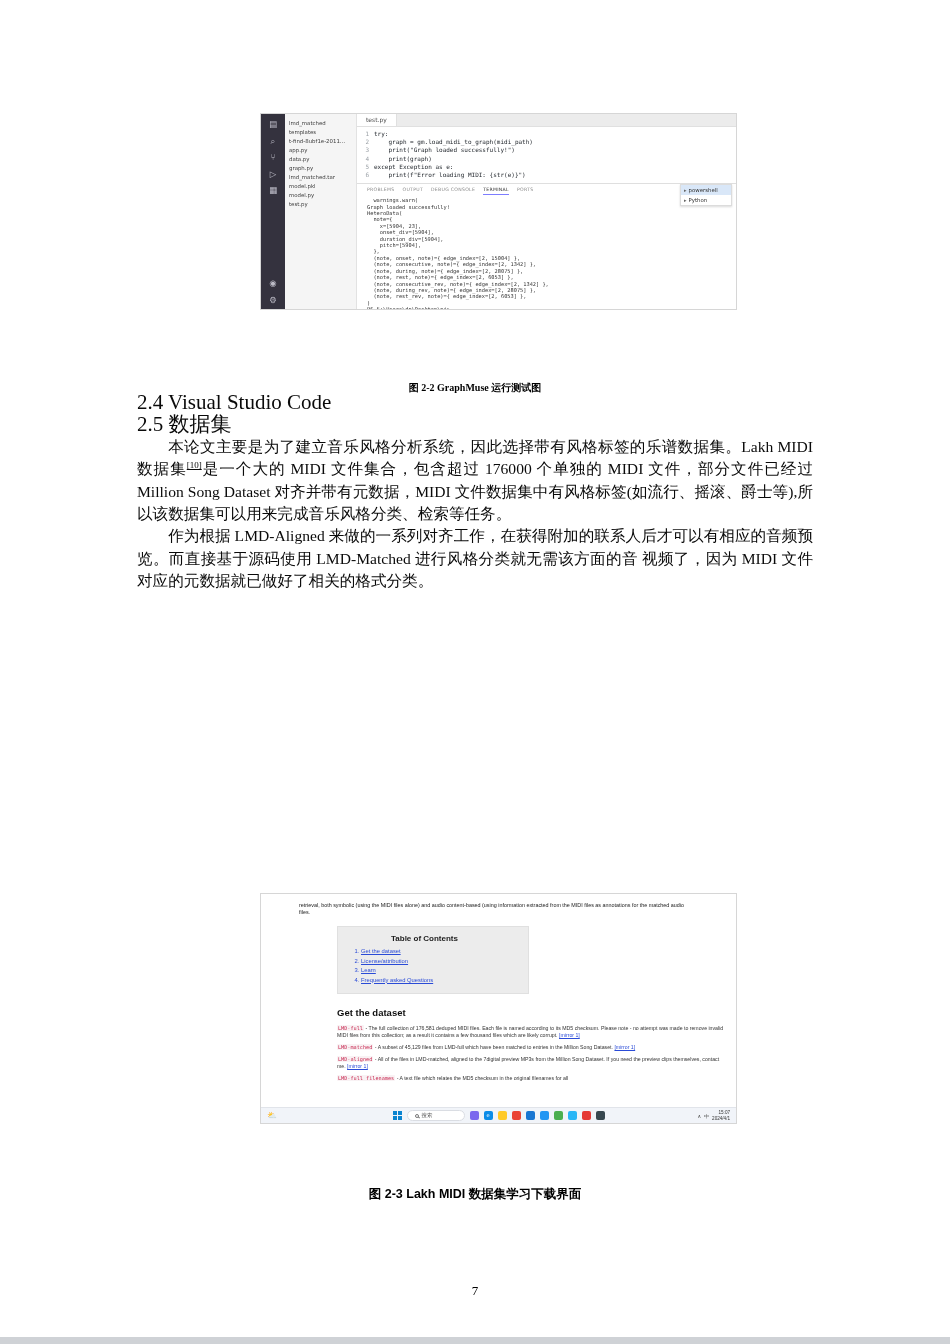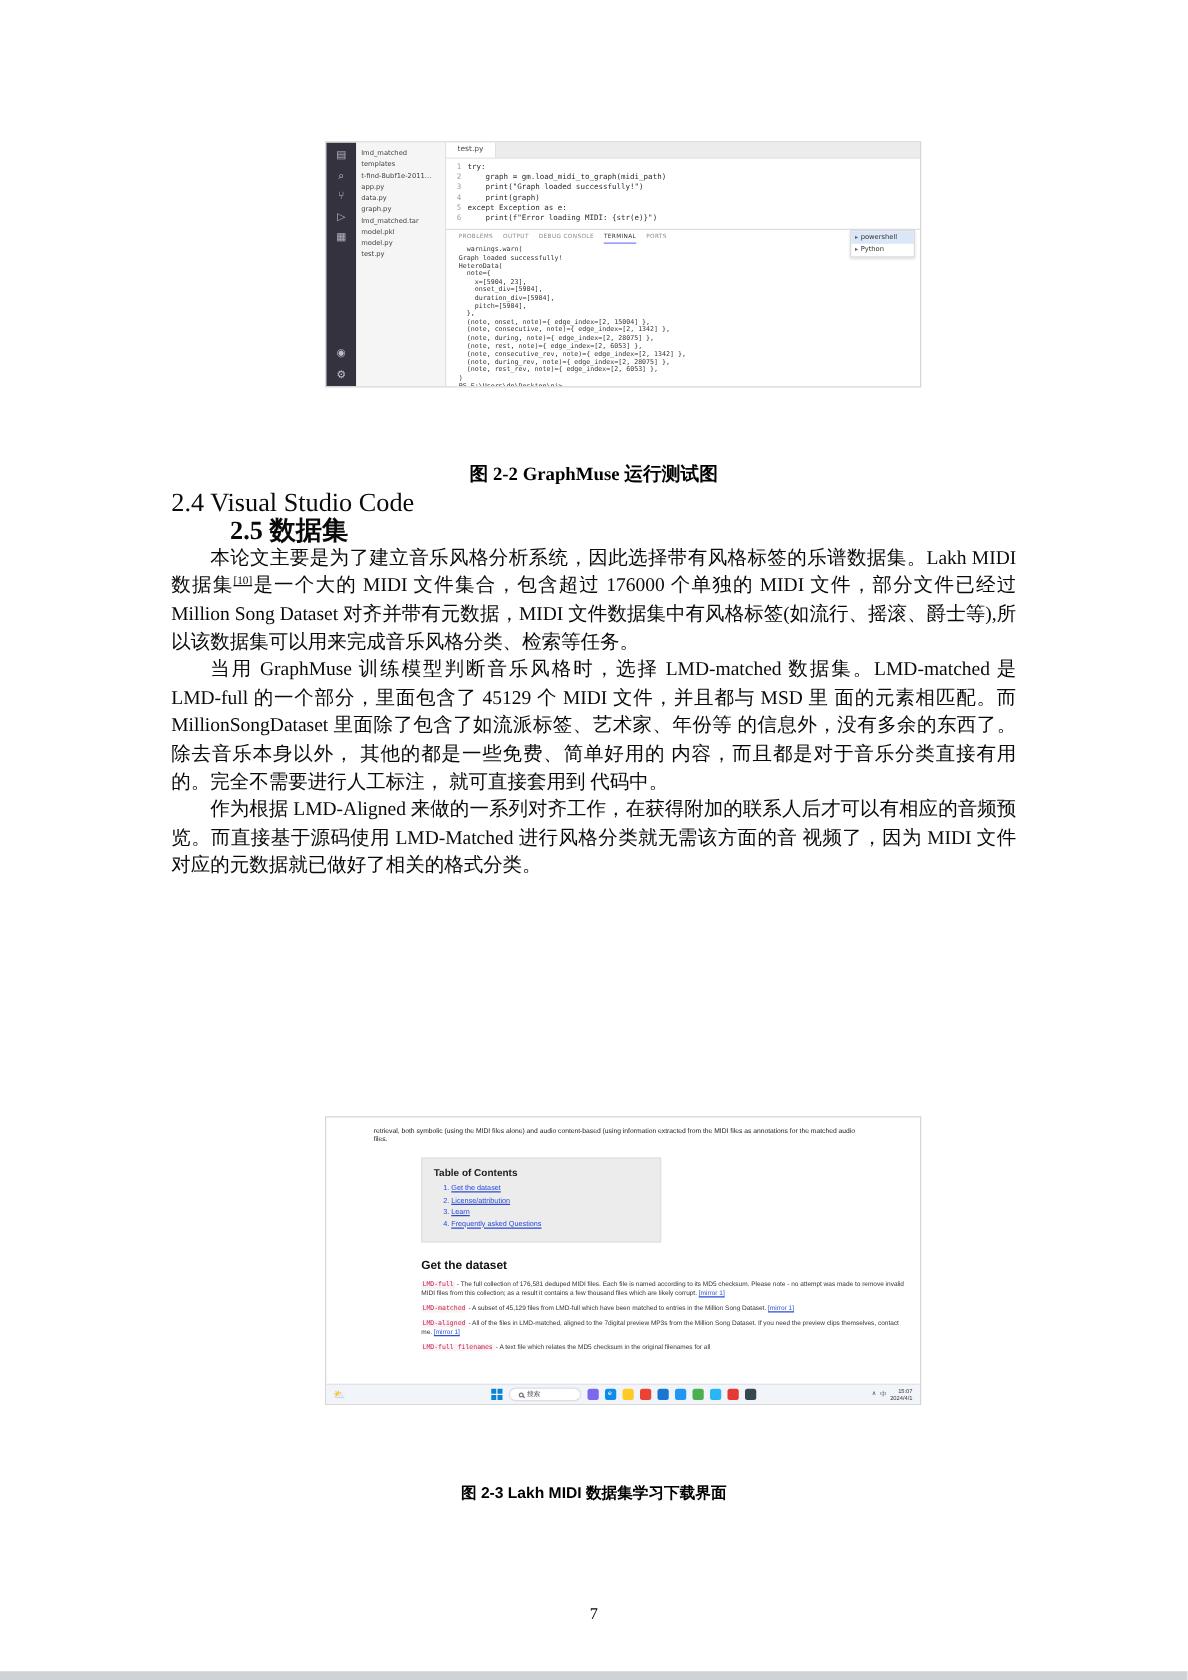--- a/index.html
+++ b/index.html
@@ -42,21 +42,21 @@
                   line-height:10px; color:#333; }
   .vs-shellrow { display:flex; align-items:center; gap:2px; padding:0 3px; white-space:nowrap; overflow:hidden; }
   .vs-shellrow:first-child { background:#d9e7f8; }
   .vs-shellicon { color:#666; font-size:5px; }
 
   
   .web { position:relative; width:100%; height:100%; background:#fff; border:1px solid #d6d6d6; overflow:hidden;
          font-family:"Liberation Sans","DejaVu Sans",sans-serif; }
   .web-intro { margin:8px 40px 0 38px; font-size:5.4px; line-height:7.2px; color:#222; max-width:430px; }
   .toc { margin:10px 0 0 76px; width:192px; background:#ececec; border:1px solid #e0e0e0; padding:7px 9px 8px; }
-  .toc-title { font-size:8px; font-weight:bold; color:#1d1d1d; margin-bottom:4px; }
+  .toc-title { font-size:8px; font-weight:bold; color:#1d1d1d; margin-bottom:4px;margin-left:44px; }
   .toc ol { margin:0; padding-left:14px; }
   .toc li { font-size:5.8px; line-height:9.4px; color:#2a4bd7; }
   .toc-link { color:#2a4bd7; text-decoration:underline; cursor:pointer; }
   .web-h { margin:13px 0 7px 76px; font-size:9.5px; color:#101010; font-weight:bold; }
   .entries { margin:0 12px 0 76px; }
   .entry { font-size:5.2px; line-height:6.9px; color:#333; margin-bottom:5px; max-width:402px; }
   .term { font-family:"DejaVu Sans Mono",monospace; color:#c7254e; background:#f9f2f4; padding:0 1px; border-radius:1px; }
   .mir { color:#2a4bd7; text-decoration:underline; cursor:pointer; }
 
   .taskbar { position:absolute; left:0; right:0; bottom:0; height:16px; background:#f1f4f9; border-top:1px solid #e1e4ea;
@@ -72,26 +72,26 @@
   .tb-sglyph::after { content:""; position:absolute; width:2px; height:1px; background:#777; right:-2px; bottom:-1px;
                       transform:rotate(45deg); }
   .tb-icon { width:9px; height:9px; border-radius:2px; color:#fff; font-size:5px; line-height:9px; text-align:center;
              font-family:"DejaVu Sans",sans-serif; cursor:pointer; flex:none; }
   .tb-right { width:64px; display:flex; justify-content:flex-end; align-items:center; gap:3px; flex:none; }
   .tb-trayitem { font-size:5px; color:#444; }
   .tb-clock { display:flex; flex-direction:column; align-items:flex-end; font-size:4.6px; line-height:5.4px; color:#333; }
 
   
   .caption { position:absolute; left:0; width:100%; text-align:center; }
-  .caption1 { top:370px; font-size:15px; font-weight:600; }
+  .caption1 { top:381px; font-size:10px; font-weight:600; }
   .caption2 { top:1186px; font-size:12.5px; font-weight:bold; font-family:"Liberation Sans","DejaVu Sans",sans-serif; }
   .body-text { position:absolute; left:137px; top:391px; width:676px; font-size:15.6px; line-height:22.4px;
                text-align:justify; color:#0a0a0a; }
   .body-text h3 { font-size:21px; font-weight:normal; }
-  .body-text h3.h25 { font-weight:bold;margin-left:47px; }
+  .body-text h3.h25 { font-weight:normal; }
   .body-text p { text-indent:2em; }
   .cite { font-size:9px; vertical-align:super; line-height:0;text-decoration:underline; }
   .pagenum { position:absolute; left:0; width:100%; top:1283px; text-align:center; font-size:13px; }
   .bottom-edge { position:absolute; left:0; right:0; bottom:0; height:7px; background:#cfd2d6; }
 </style>
 </head>
 <body>
 
 <div class="page">
 
@@ -195,21 +195,20 @@
 
     </div>
   </figure>
 
   <div class="caption caption1">图 2-2 GraphMuse 运行测试图</div>
 
   <div class="body-text">
     <h3>2.4 Visual Studio Code</h3>
     <h3 class="h25">2.5 数据集</h3>
     <p><span>本论文主要是为了建立音乐风格分析系统，因此选择带有风格标签的乐谱数据集。Lakh MIDI 数据集</span><span class="cite">[10]</span><span>是一个大的 MIDI 文件集合，包含超过 176000 个单独的 MIDI 文件，部分文件已经过 Million Song Dataset 对齐并带有元数据，MIDI 文件数据集中有风格标签(如流行、摇滚、爵士等),所以该数据集可以用来完成音乐风格分类、检索等任务。</span></p>
-    <p>当用 GraphMuse 训练模型判断音乐风格时，选择 LMD-matched 数据集。LMD-matched 是 LMD-full 的一个部分，里面包含了 45129 个 MIDI 文件，并且都与 MSD 里 面的元素相匹配。而 MillionSongDataset 里面除了包含了如流派标签、艺术家、年份等 的信息外，没有多余的东西了。除去音乐本身以外， 其他的都是一些免费、简单好用的 内容，而且都是对于音乐分类直接有用的。完全不需要进行人工标注， 就可直接套用到 代码中。</p>
     <p>作为根据 LMD-Aligned 来做的一系列对齐工作，在获得附加的联系人后才可以有相应的音频预览。而直接基于源码使用 LMD-Matched 进行风格分类就无需该方面的音 视频了，因为 MIDI 文件对应的元数据就已做好了相关的格式分类。</p>
   </div>
 
   <figure class="fig fig2">
     <div class="web">
 
       <p class="web-intro">retrieval, both symbolic (using the MIDI files alone) and audio content-based (using information extracted from the MIDI files as annotations for the matched audio files.</p>
 
       <div class="toc">
         <div class="toc-title">Table of Contents</div>

